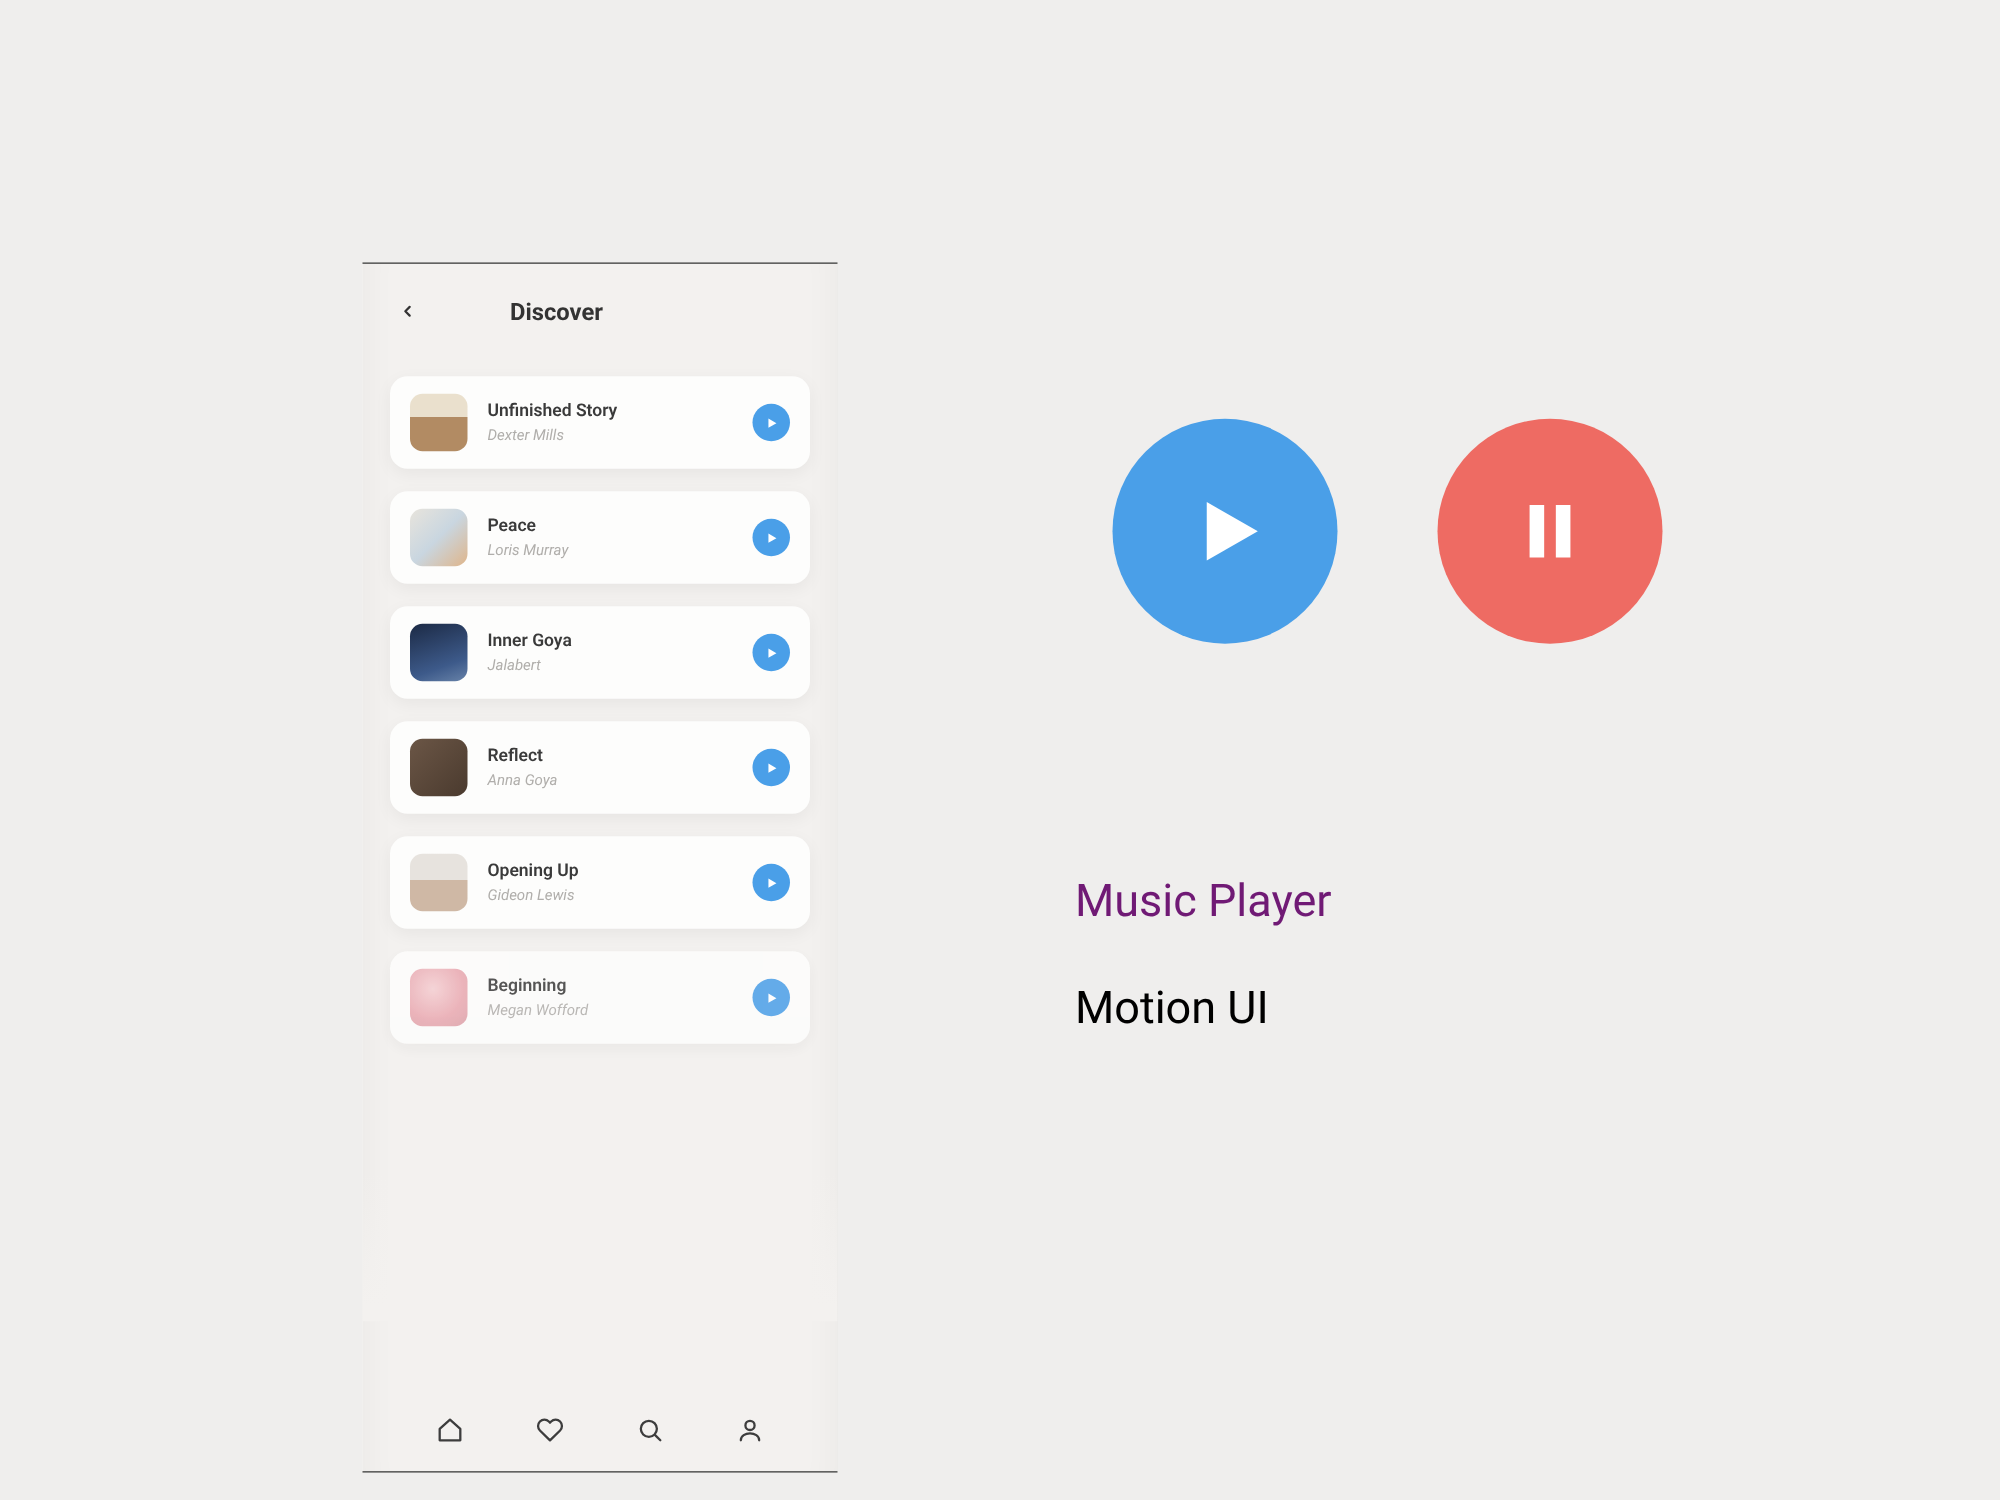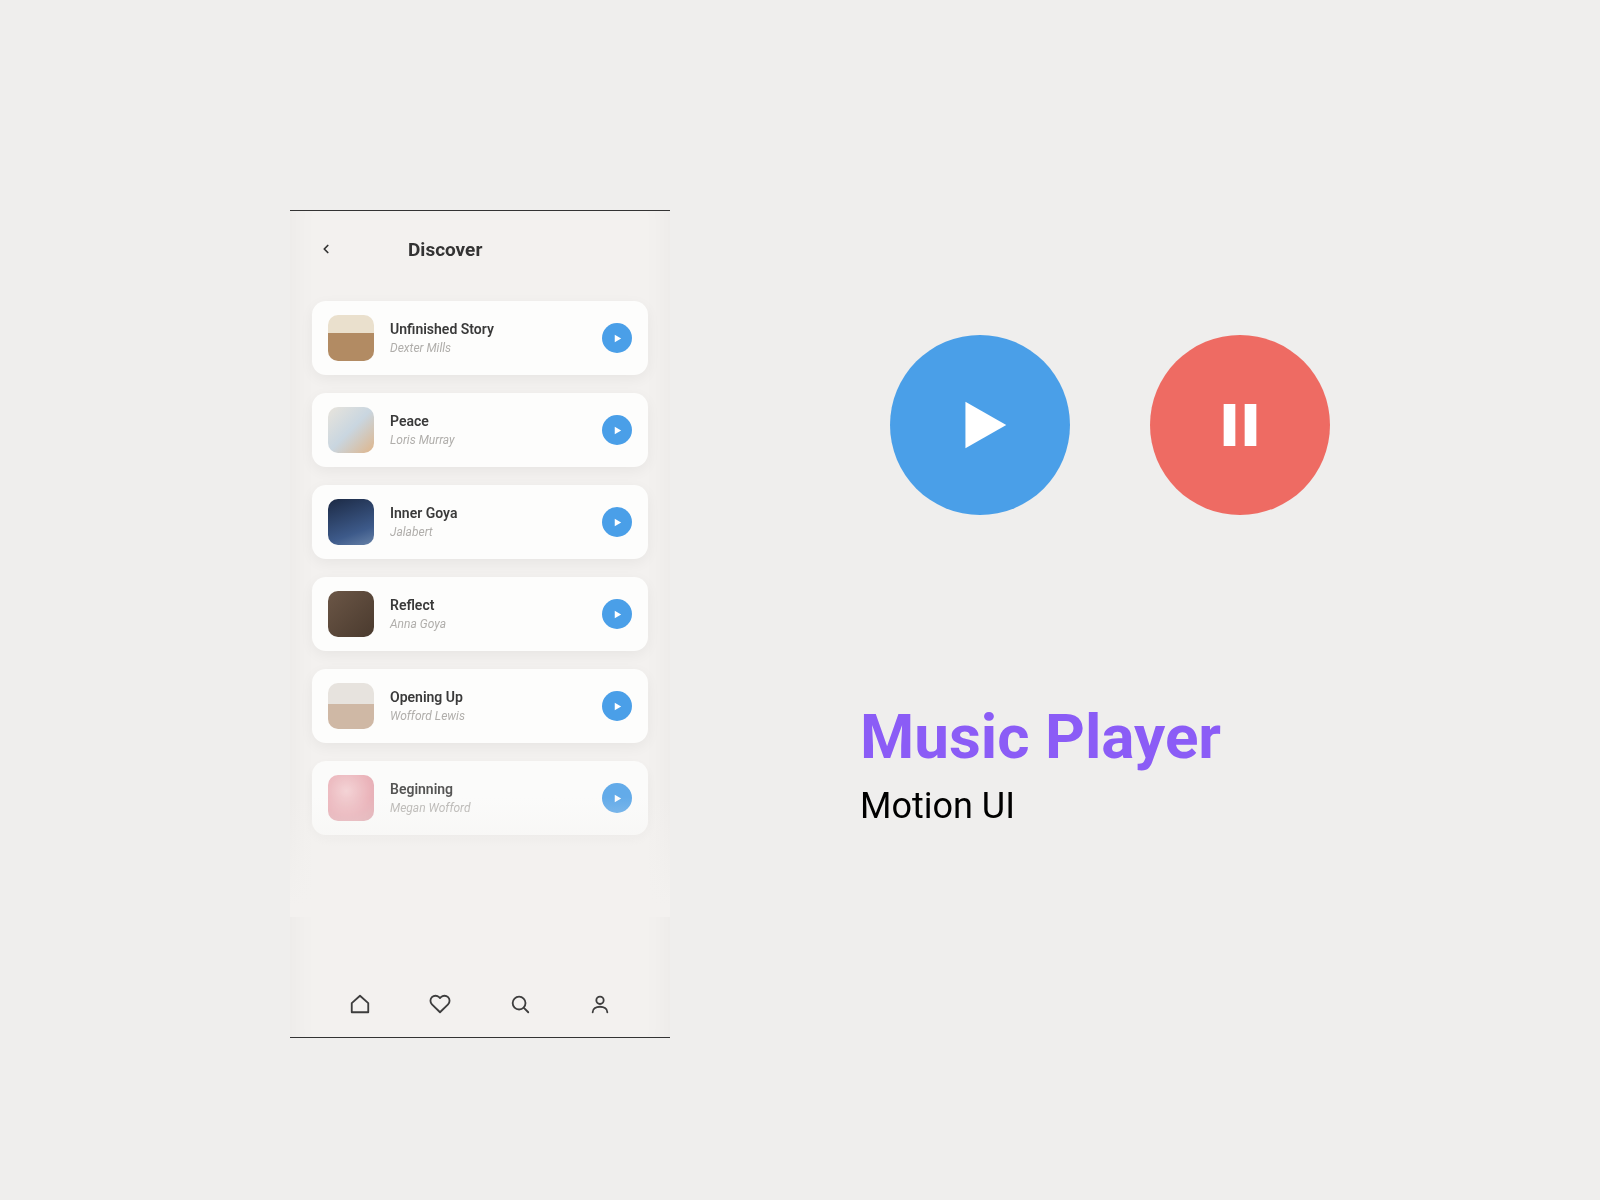--- a/index.html
+++ b/index.html
@@ -17,21 +17,21 @@
     width:1600px;height:1200px;
     background:var(--bg);
     position:relative;
     overflow:hidden;
   }
 
   
   .phone{
     position:absolute;
     left:290px; top:210px;
-    width:380px; height:828px;
+    width:380px; height:968px;
     background:var(--phone-bg);
     border-top:1px solid var(--rule);
     border-bottom:1px solid var(--rule);
     display:flex;
     flex-direction:column;
     box-shadow:inset -30px 0 30px -28px rgba(0,0,0,0.04),
                inset  30px 0 30px -28px rgba(0,0,0,0.04);
   }
 
   .phone-header{
@@ -125,23 +125,23 @@
     border-radius:50%;
     display:flex;align-items:center;justify-content:center;
   }
   .big-play {left:890px; top:335px; background:var(--blue);}
   .big-pause{left:1150px;top:335px; background:var(--red);}
 
   
   .heading{
     position:absolute;
     left:860px; top:700px;
-    font-size:62px;
-    font-weight:700;
-    color:#8b5cf6;
+    font-size:36px;
+    font-weight:400;
+    color:#701a75;
   }
   .subheading{
     position:absolute;
     left:860px; top:785px;
     font-size:36px;
     font-weight:400;
     color:#000000;
   }
 
   
@@ -217,21 +217,21 @@
         <svg width="11" height="11" viewBox="0 0 24 24" fill="#ffffff">
             <polygon points="6 4 20 12 6 20"></polygon>
           </svg>
       </div>
     </div>
 
     <div class="track-card">
       <div class="track-thumb th4"></div>
       <div class="track-info">
         <div class="track-title">Opening Up</div>
-        <div class="track-artist">Wofford Lewis</div>
+        <div class="track-artist">Gideon Lewis</div>
       </div>
       <div class="track-play">
         <svg width="11" height="11" viewBox="0 0 24 24" fill="#ffffff">
             <polygon points="6 4 20 12 6 20"></polygon>
           </svg>
       </div>
     </div>
 
     <div class="track-card" style="opacity:.85">
       <div class="track-thumb th5"></div>

